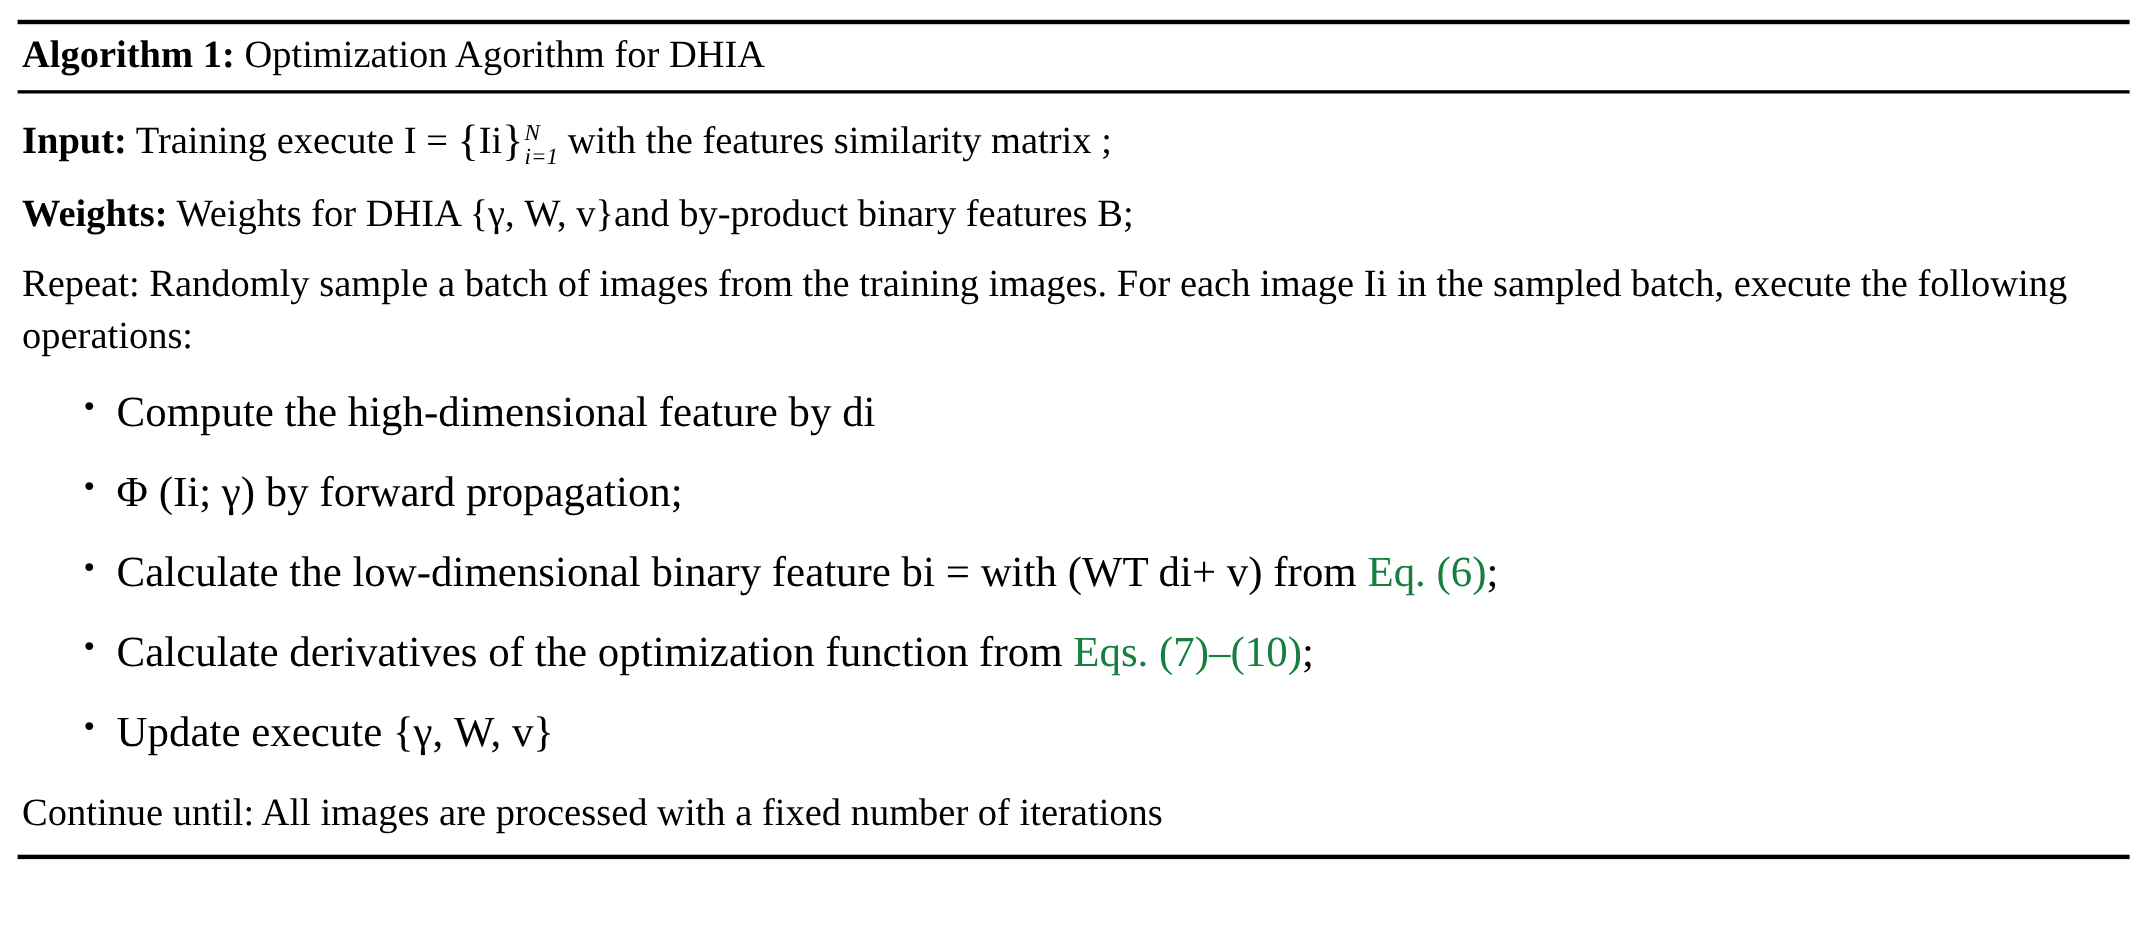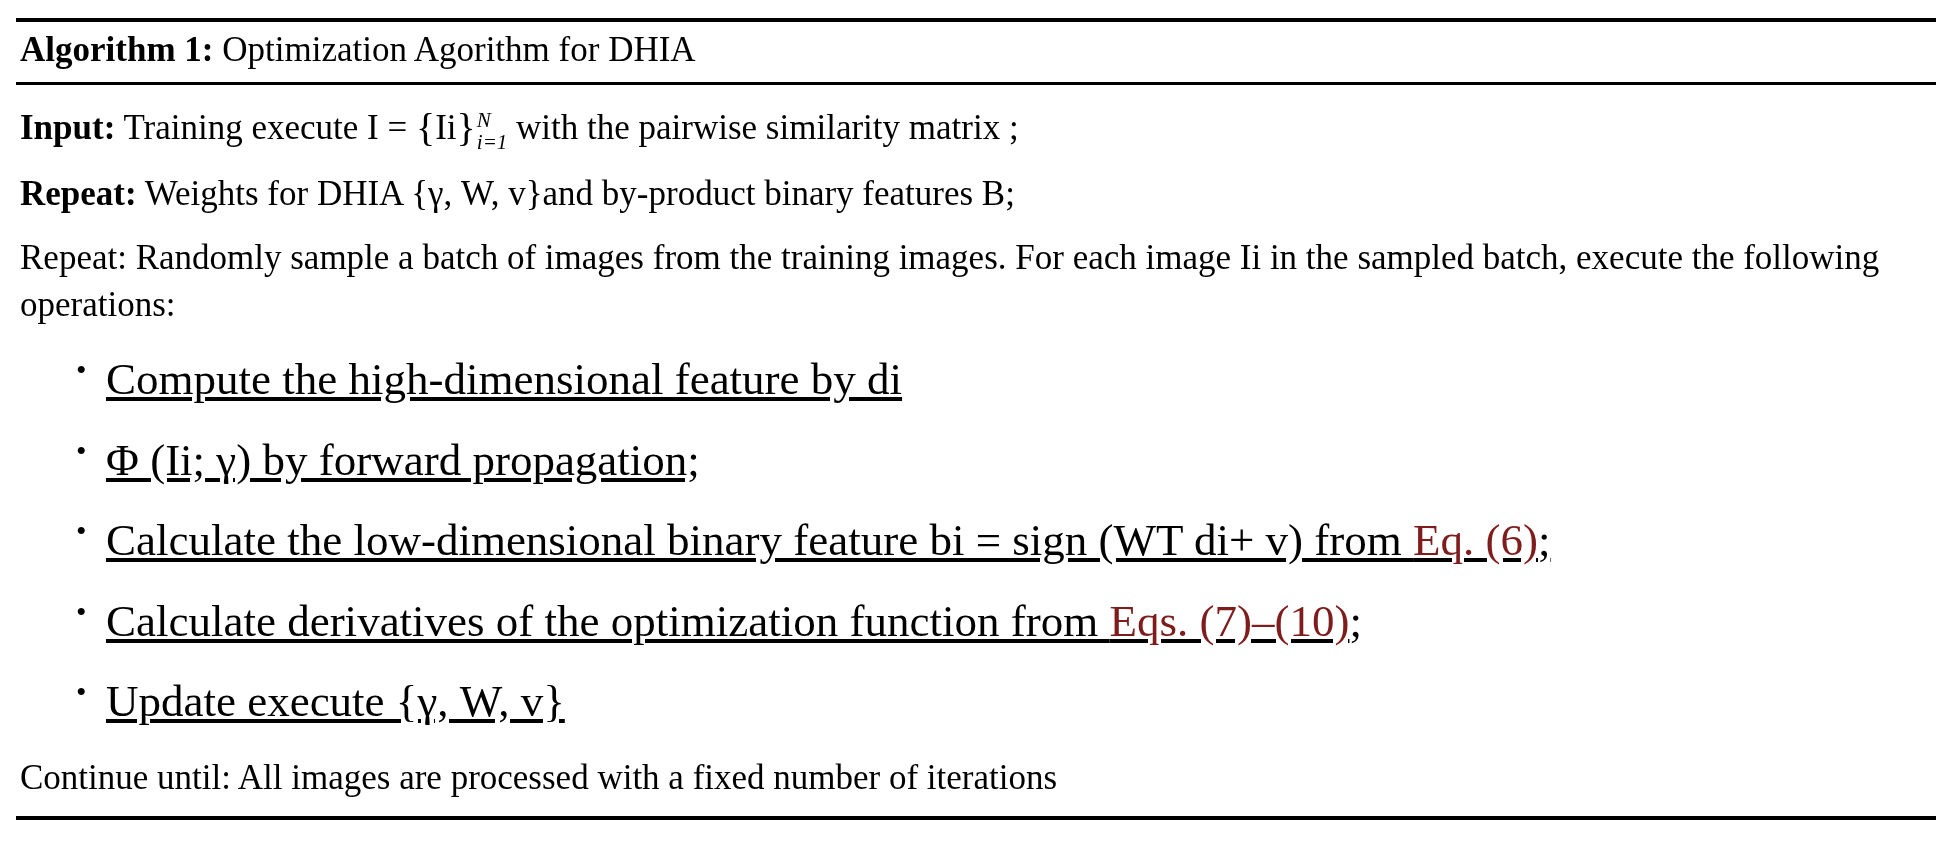--- a/index.html
+++ b/index.html
@@ -78,34 +78,33 @@
   }
 
   ul.steps {
     list-style: none;
     margin: 4px 0 4px 0;
     padding: 0 0 0 56px;
   }
   ul.steps li {
     position: relative;
     padding: 11px 0 11px 30px;
-    font-size: 45px;
+    font-size: 39px;
     line-height: 1.3;
-    text-decoration: underline;
   }
   ul.steps li::before {
     content: "\2022";
     position: absolute;
     left: 0;
     top: 11px;
     font-size: 30px;
   }
 
   .eqref {
-    color: #7f1d1d;
+    color: #15803d;
   }
 
   .para {
     padding: 9px 0 6px 0;
     font-size: 35px;
     line-height: 1.34;
   }
 </style>
 </head>
 <body>
@@ -118,39 +117,39 @@
     <span class="alg-label">Algorithm 1:</span>
     <span>Optimization Agorithm for DHIA</span>
   </div>
 
   <div class="rule rule-mid"></div>
 
   <div class="alg-body">
 
     <div class="line">
       <b>Input:</b>
-      <span>Training execute I = </span><span class="brace">{</span><span>Ii</span><span class="brace">}</span><span class="frac-sub"><span class="sup">N</span><span class="sub">i=1</span></span><span> with the pairwise similarity matrix ;</span>
+      <span>Training execute I = </span><span class="brace">{</span><span>Ii</span><span class="brace">}</span><span class="frac-sub"><span class="sup">N</span><span class="sub">i=1</span></span><span> with the features similarity matrix ;</span>
     </div>
 
     <div class="line">
-      <b>Repeat:</b>
+      <b>Weights:</b>
       <span>Weights for DHIA {γ, W, v}and by-product binary features B;</span>
     </div>
 
     <div class="para">Repeat: Randomly sample a batch of images from the training images. For each image Ii in the sampled batch, execute the following operations:</div>
 
     <ul class="steps">
       <li>
         <span>Compute the high-dimensional feature by di</span>
       </li>
       <li>
         <span>Φ (Ii; γ) by forward propagation;</span>
       </li>
       <li>
-        <span>Calculate the low-dimensional binary feature bi = sign (WT di+ v) from </span><a class="eqref">Eq. (6)</a><span>;</span>
+        <span>Calculate the low-dimensional binary feature bi = with (WT di+ v) from </span><a class="eqref">Eq. (6)</a><span>;</span>
       </li>
       <li>
         <span>Calculate derivatives of the optimization function from </span><a class="eqref">Eqs. (7)–(10)</a><span>;</span>
       </li>
       <li>
         <span>Update execute {γ, W, v}</span>
       </li>
     </ul>
 
     <div class="para">Continue until: All images are processed with a fixed number of iterations</div>

